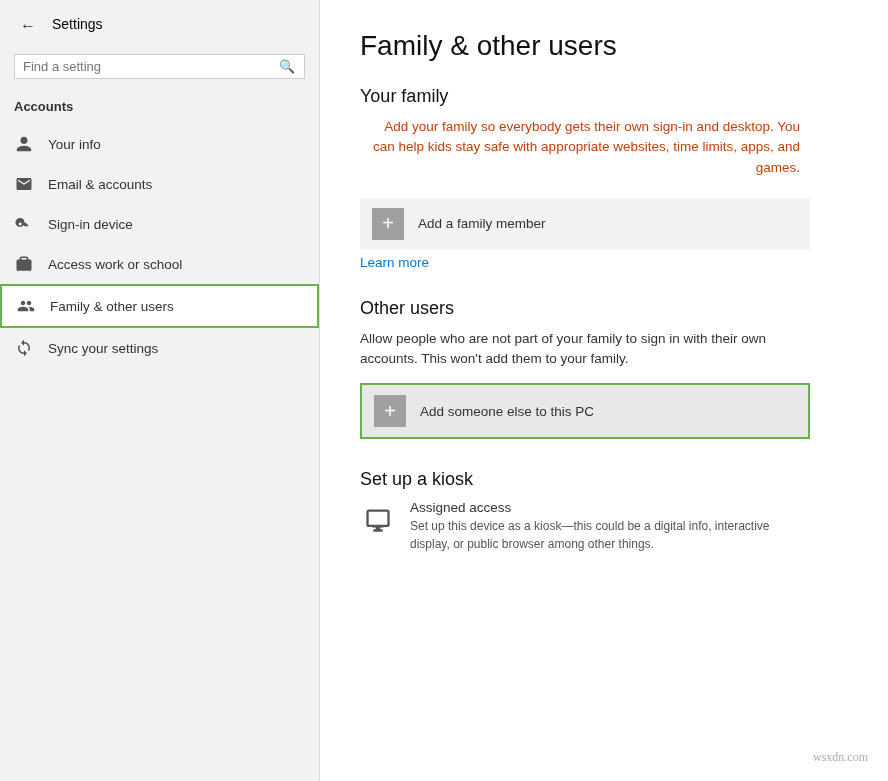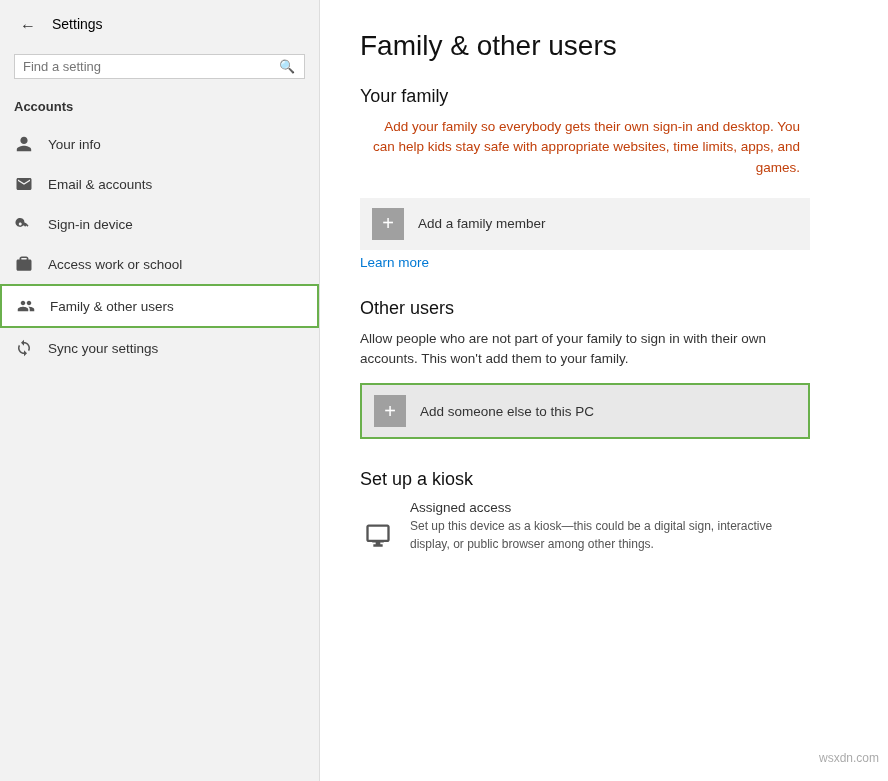--- a/index.html
+++ b/index.html
@@ -242,21 +242,21 @@
       font-size: 12px;
       color: #666;
     }
 
     .kiosk-section {
       margin-top: 30px;
     }
 
     .kiosk-item {
       display: flex;
-      align-items: flex-end;
+      align-items: flex-start;
       gap: 14px;
       max-width: 450px;
       margin-top: 10px;
     }
 
     .kiosk-icon {
       width: 36px;
       height: 36px;
       display: flex;
       align-items: center;
@@ -286,24 +286,24 @@
       font-size: 12px;
       color: #555;
       line-height: 1.5;
       margin-top: 2px;
       max-width: 380px;
     }
 
     .watermark {
       position: fixed;
       bottom: 16px;
-      right: 9px;
+      right: 20px;
       font-size: 12px;
       color: rgba(0,0,0,0.35);
-      font-family: Liberation Sans, sans-serif;
+      font-family: Liberation Serif, serif;
       pointer-events: none;
     }
   </style>
 </head>
 <body>
 
 <div class="sidebar">
   <div class="sidebar-titlebar">
     <button class="back-btn">←</button>
     <span class="settings-title">Settings</span>
@@ -400,19 +400,19 @@
     <h2 class="section-title">Set up a kiosk</h2>
     <div class="kiosk-item">
       <div class="kiosk-icon">
         <svg viewBox="0 0 24 24">
           <path d="M20 3H4c-1.1 0-2 .9-2 2v11c0 1.1.9 2 2 2h6v2H8v2h8v-2h-2v-2h6c1.1 0 2-.9 2-2V5c0-1.1-.9-2-2-2zm0 13H4V5h16v11z"></path>
           <rect x="7" y="17" width="10" height="1.5" rx="0.5"></rect>
         </svg>
       </div>
       <div class="kiosk-info">
         <span class="kiosk-name">Assigned access</span>
-        <span class="kiosk-desc">Set up this device as a kiosk—this could be a digital sign, interactive display, or public browser among other things.</span>
+        <span class="kiosk-desc">Set up this device as a kiosk—this could be a digital info, interactive display, or public browser among other things.</span>
       </div>
     </div>
   </div>
 </div>
 
 <div class="watermark">wsxdn.com</div>
 
 </body></html>

